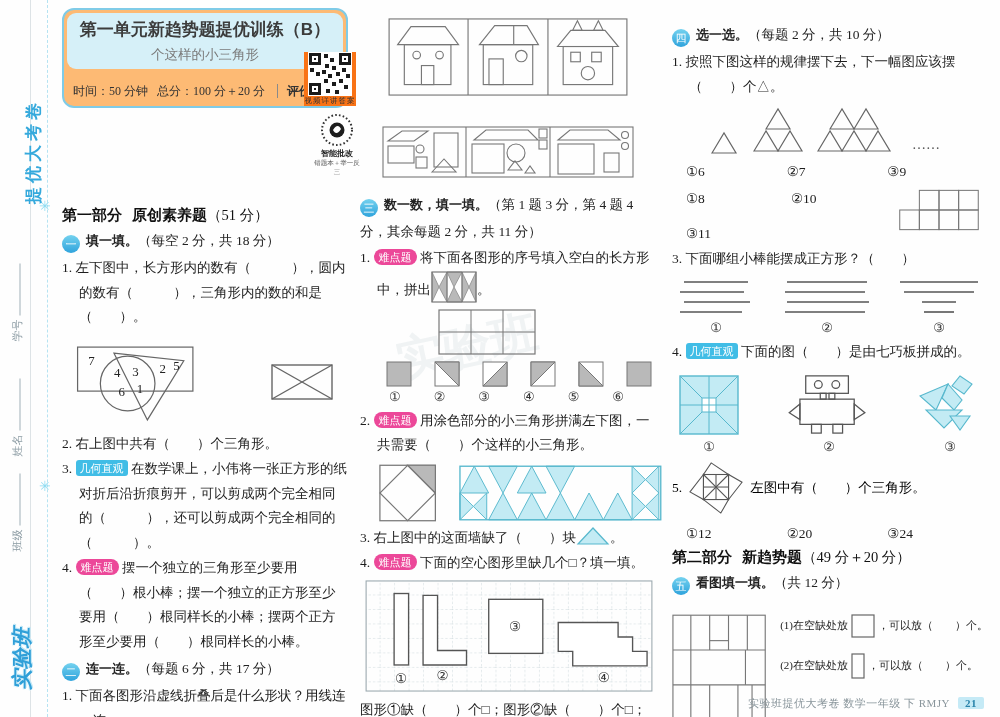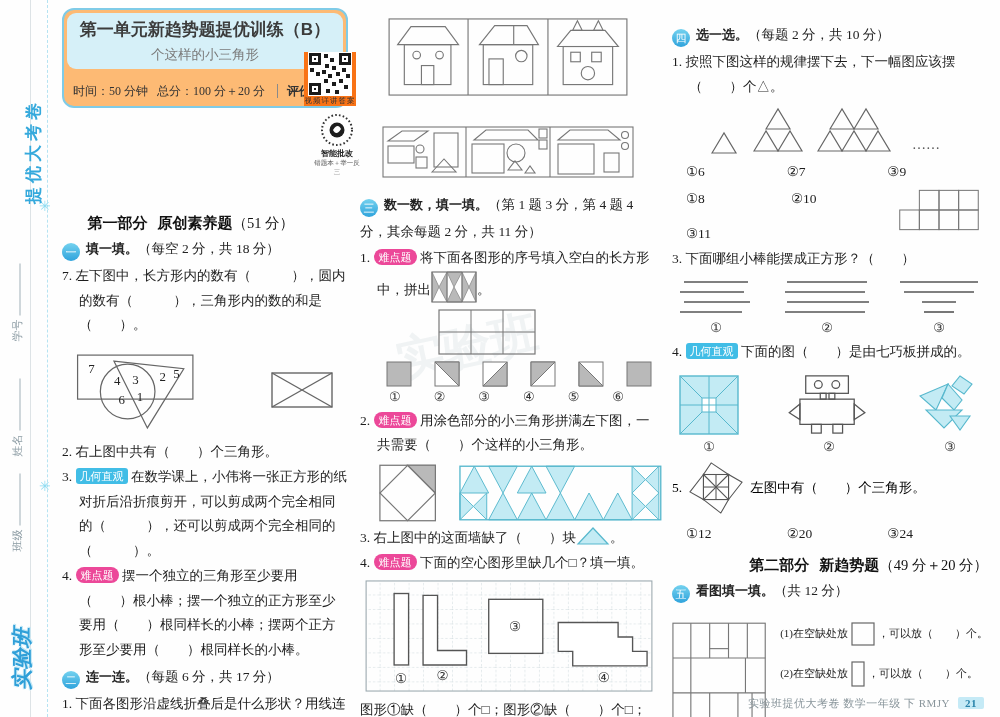--- a/index.html
+++ b/index.html
@@ -30,21 +30,21 @@
   .title{font-family:"Liberation Sans",sans-serif;font-weight:bold;font-size:17px;color:#3c3c3c;line-height:30px;margin-top:2px}
   .subtitle{font-family:"Liberation Sans",sans-serif;font-size:13.5px;color:#7a7a7a;line-height:20px}
   .metarow{position:absolute;left:9px;bottom:6px;font-size:12px;color:#333;white-space:nowrap}
   .metarow .eval{border-left:1px solid #8a8a8a;margin-left:9px;padding-left:9px;font-weight:bold;font-family:"Liberation Sans",sans-serif}
   .qrwrap{position:absolute;left:242px;top:44px;width:52px;text-align:center;background:#f97316}
   .qrcap{font-size:7.5px;color:#333;letter-spacing:1px}
   .stampwrap{position:absolute;left:250px;top:104px;width:50px;text-align:center}
   .stampcap{font-size:8px;font-weight:bold;color:#222;font-family:"Liberation Sans",sans-serif}
   .stampsub{font-size:6.5px;color:#555}
 
-  .parthead{width:232px;text-align:right;font-size:14.5px;margin-top:8px;line-height:22px;color:#111}
+  .parthead{width:232px;text-align:left;font-size:14.5px;line-height:22px;color:#111}
   .parthead b{font-family:"Liberation Sans",sans-serif;font-size:15px}
   .parthead .pn{margin-left:10px}
   .parthead.wide{width:100%}
 
   .sechead{line-height:26px;font-size:13.5px;color:#222;margin-top:2px}
   .secicon{display:inline-block;width:18px;height:18px;border-radius:50%;
     background:linear-gradient(#74d2ef,#2fa3dc);color:#fff;text-align:center;line-height:18px;font-size:11px;
     font-family:"Liberation Sans",sans-serif;margin-right:6px;vertical-align:-3px}
   .st{font-family:Liberation Mono, monospace;font-size:13px}
   .q{font-size:13.5px;line-height:24.5px;color:#1d1d1d;padding-left:17px;text-indent:-17px;margin-top:1px}
@@ -156,21 +156,21 @@
     <div style="height:96px"></div>
 
     <div class="parthead">
       <b>第一部分</b><b class="pn">原创素养题</b><span>（51 分）</span>
     </div>
 
     <div class="sechead" style="margin-right:52px">
       <span class="secicon">一</span><b class="st">填一填。</b><span>（每空 2 分，共 18 分）</span>
     </div>
 
-    <div class="q">7. 左下图中，长方形内的数有（　　　），圆内的数有（　　　），三角形内的数的和是（　　）。</div>
+    <div class="q">1. 左下图中，长方形内的数有（　　　），圆内的数有（　　　），三角形内的数的和是（　　）。</div>
 
     <div class="figrow">
       <svg width="176" height="96" viewBox="0 0 232 108">
         <g fill="none" stroke="#666" stroke-width="1.6">
           <rect x="10" y="8" width="152" height="58"></rect>
           <circle cx="76" cy="56" r="36"></circle>
           <polygon points="58,16 150,26 102,104"></polygon>
         </g>
         <g font-size="17" fill="#222">
           <text x="24" y="32">7</text>

